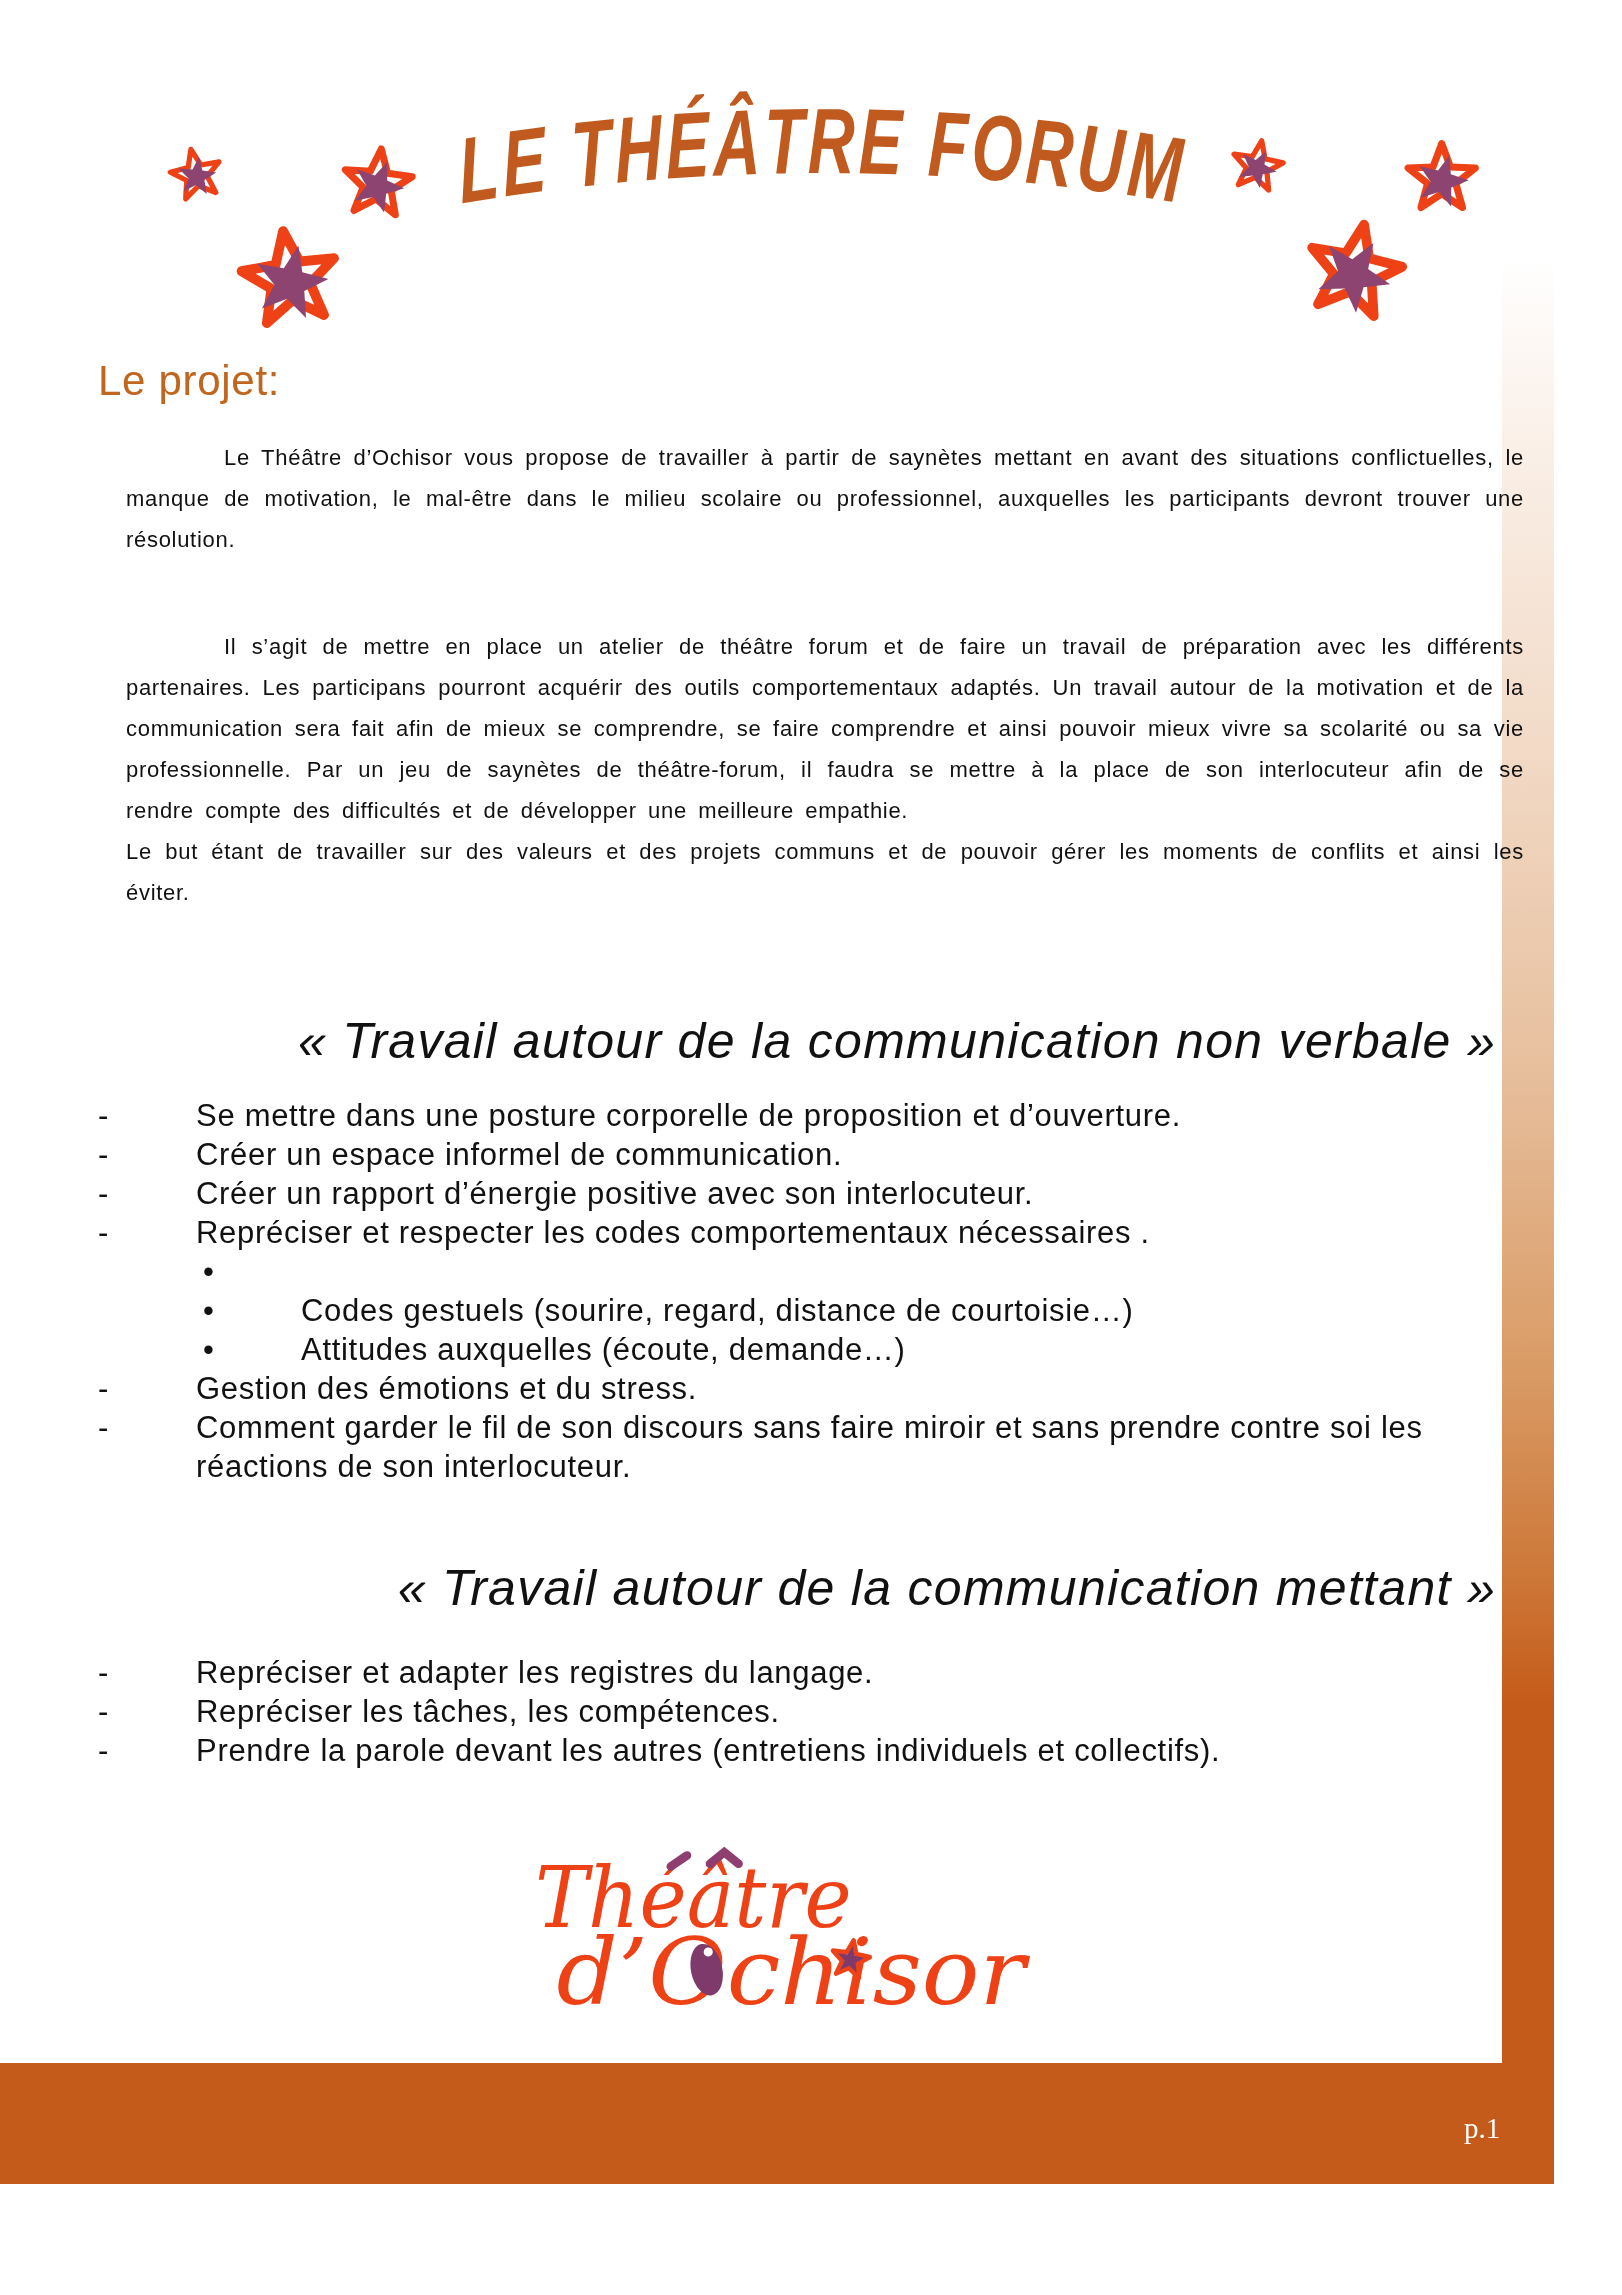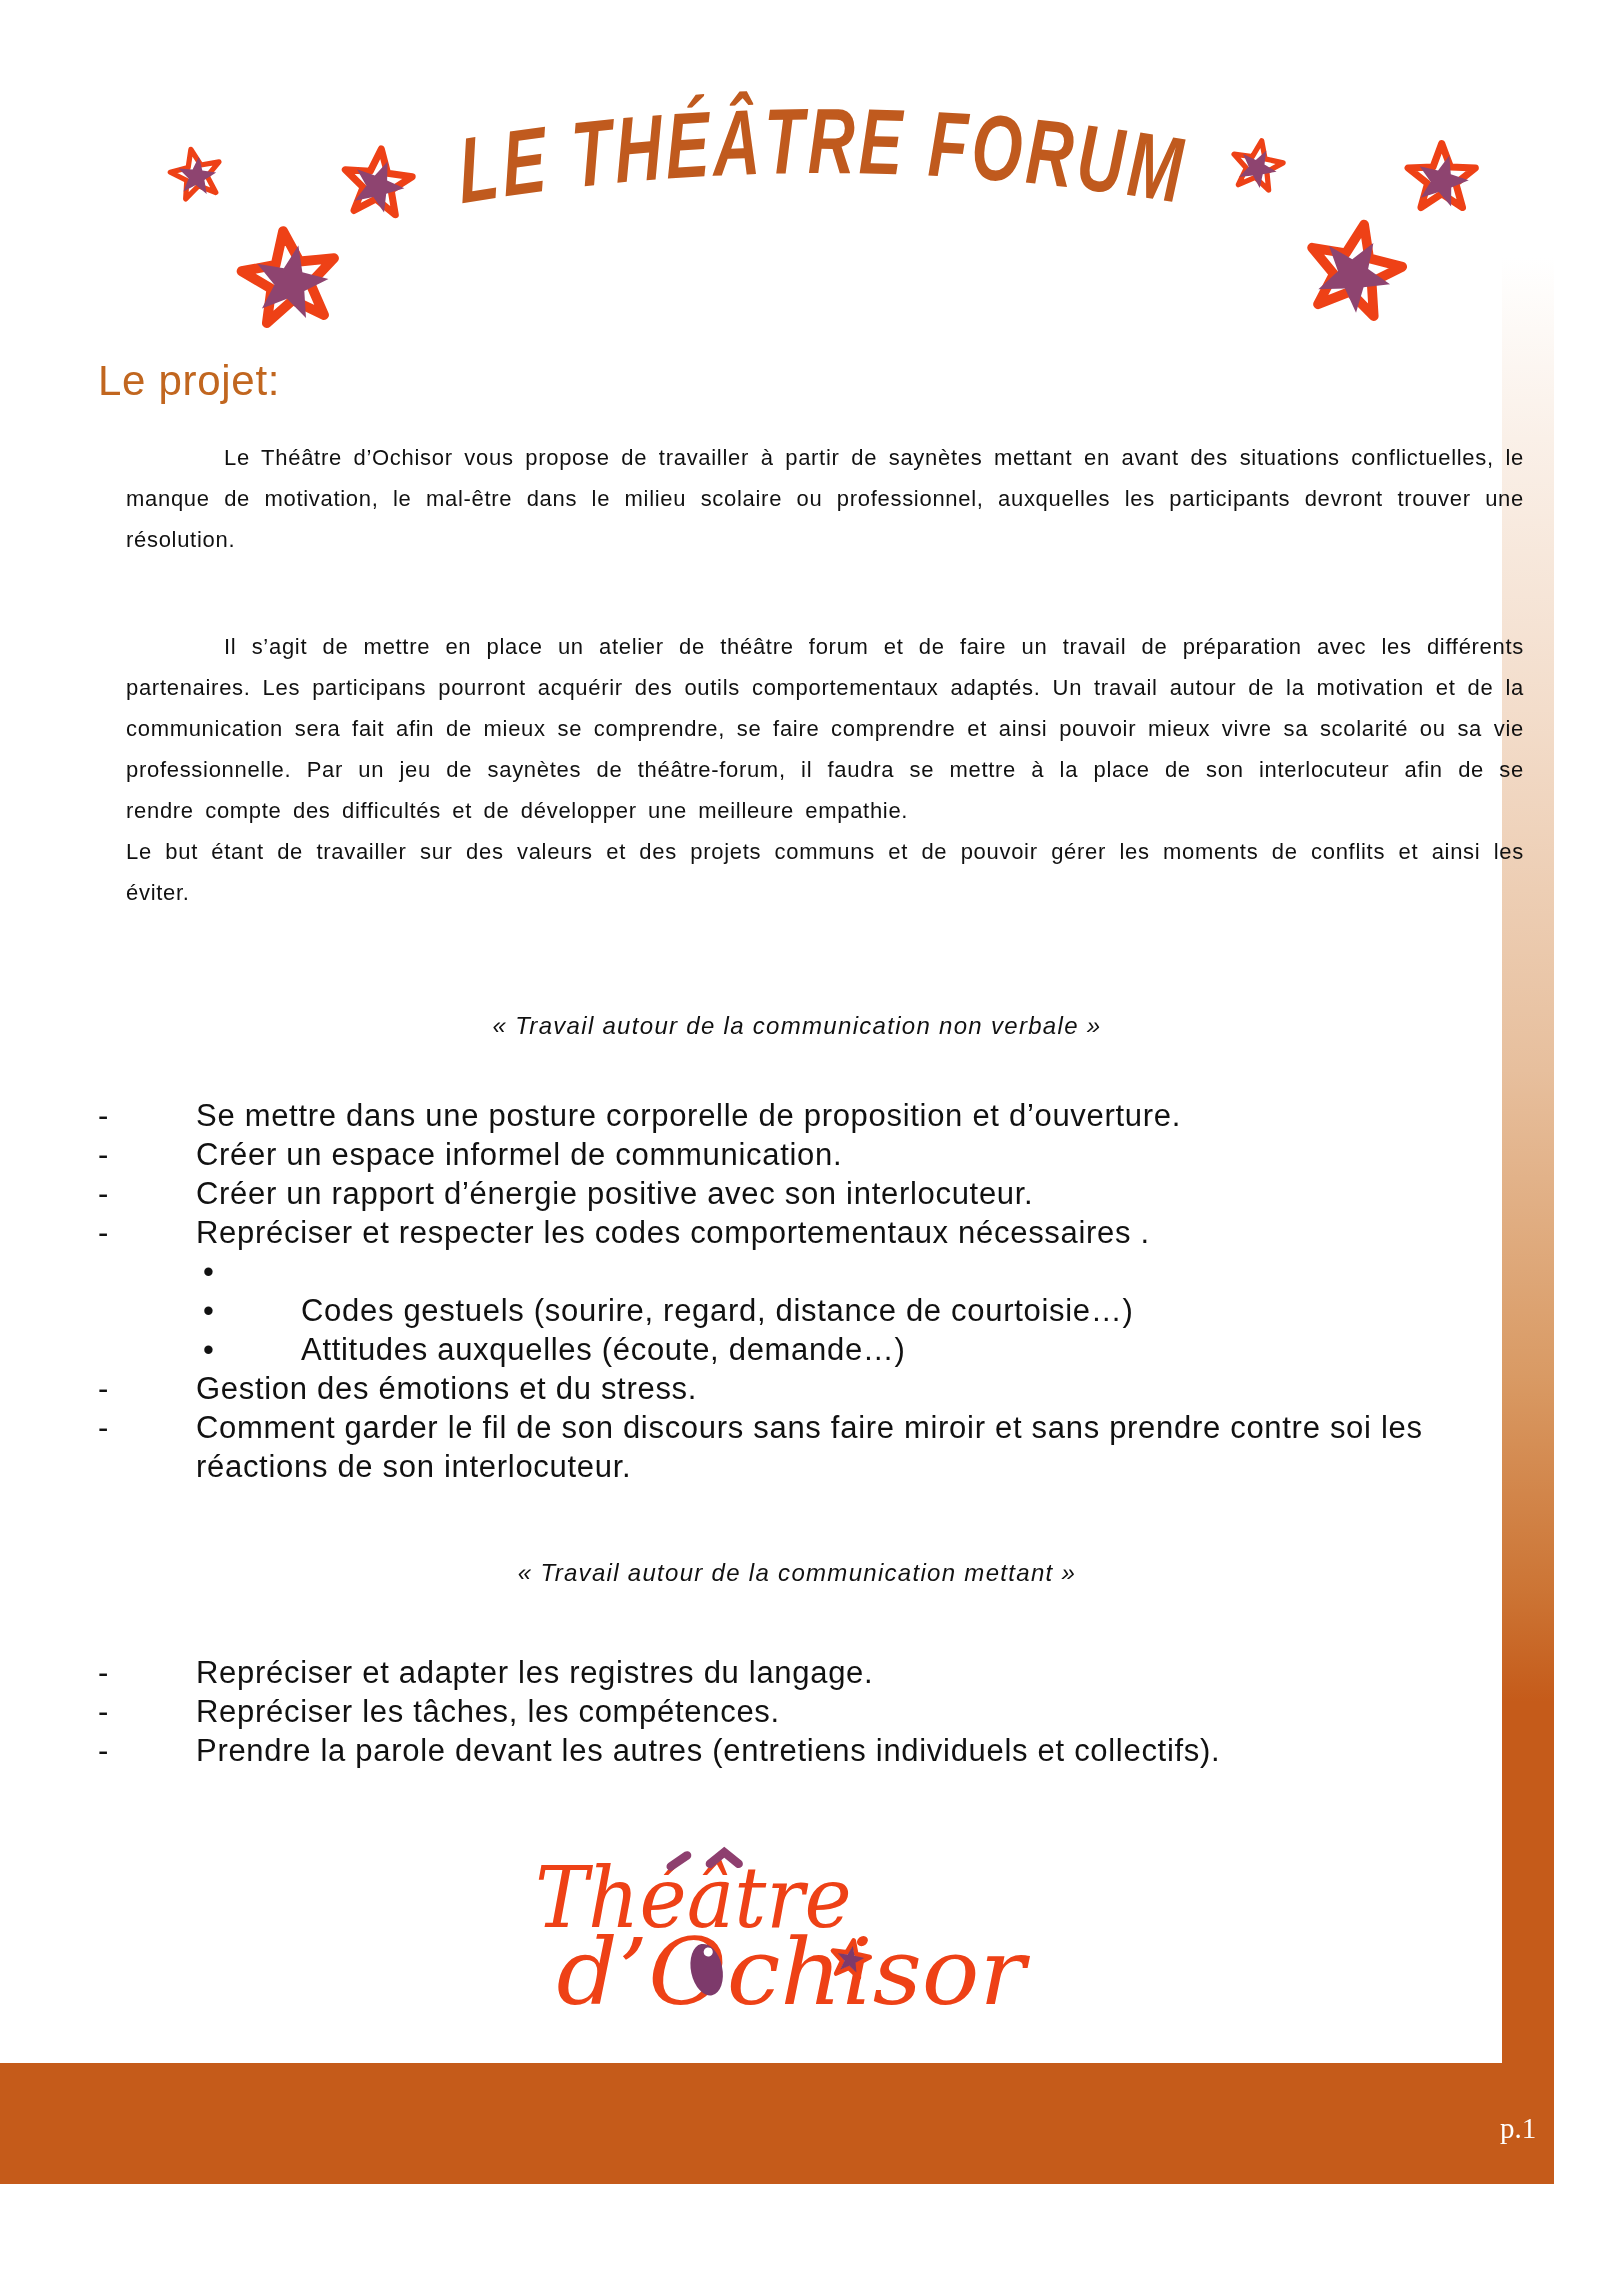--- a/index.html
+++ b/index.html
@@ -9,40 +9,40 @@
   }
   
   .side-strip {
     position:absolute; left:1502px; top:258px; width:52px; height:1805px;
     background:linear-gradient(180deg,#ffffff 0%,#faf0e8 10%,#f3ddcb 25%,#e7bf9d 45%,#d99a64 62%,#cc7434 74%,#c55b1a 80%,#c55b1a 100%);
   }
   .bottom-band {
     position:absolute; left:0; top:2063px; width:1554px; height:121px; background:#c55b1a;
   }
   .page-number {
-    position:absolute; left:1500px; top:2112px; color:#ffffff;
+    position:absolute; left:1464px; top:2112px; color:#ffffff;
     font-family:"Liberation Serif", serif; font-size:29px;
   }
   .header-svg { position:absolute; left:0; top:65px; width:1623px; height:275px; }
   .star-outline { fill:none; stroke:#ee4116; stroke-width:20; stroke-linejoin:round; }
   .star-fill { fill:#8e4470; stroke:none; }
   .section-heading-orange {
     position:absolute; left:98px; top:357px; font-size:42px; color:#c1661f; letter-spacing:0.7px;
   }
   .textblock {
     position:absolute; left:98px; width:1398px; font-size:22px; line-height:41px;
     text-align:justify; letter-spacing:0.7px; word-spacing:4.6px; color:#111111;margin-left:28px;
   }
   .textblock p { margin:0; }
   .indent { text-indent:98px; }
   #para1 { top:437px; }
   #para23 { top:626px; }
   .center-heading {
-    position:absolute; left:98px; width:1398px; text-align:center;
-    font-size:24px; font-style:italic; color:#111111; letter-spacing:1.3px;
+    position:absolute; left:98px; width:1398px; text-align:right;
+    font-size:50px; font-style:italic; color:#111111; letter-spacing:1.3px;
   }
   #heading-nonverbal { top:1012px; }
   #heading-verbal { top:1559px; }
   .list {
     position:absolute; left:98px; width:1398px; font-size:31px; line-height:39px;
     letter-spacing:0.7px; color:#111111;
   }
   #list-nonverbal { top:1096px; }
   #list-verbal { top:1653px; }
   .row { display:flex; min-height:39px; align-items:flex-start; }

